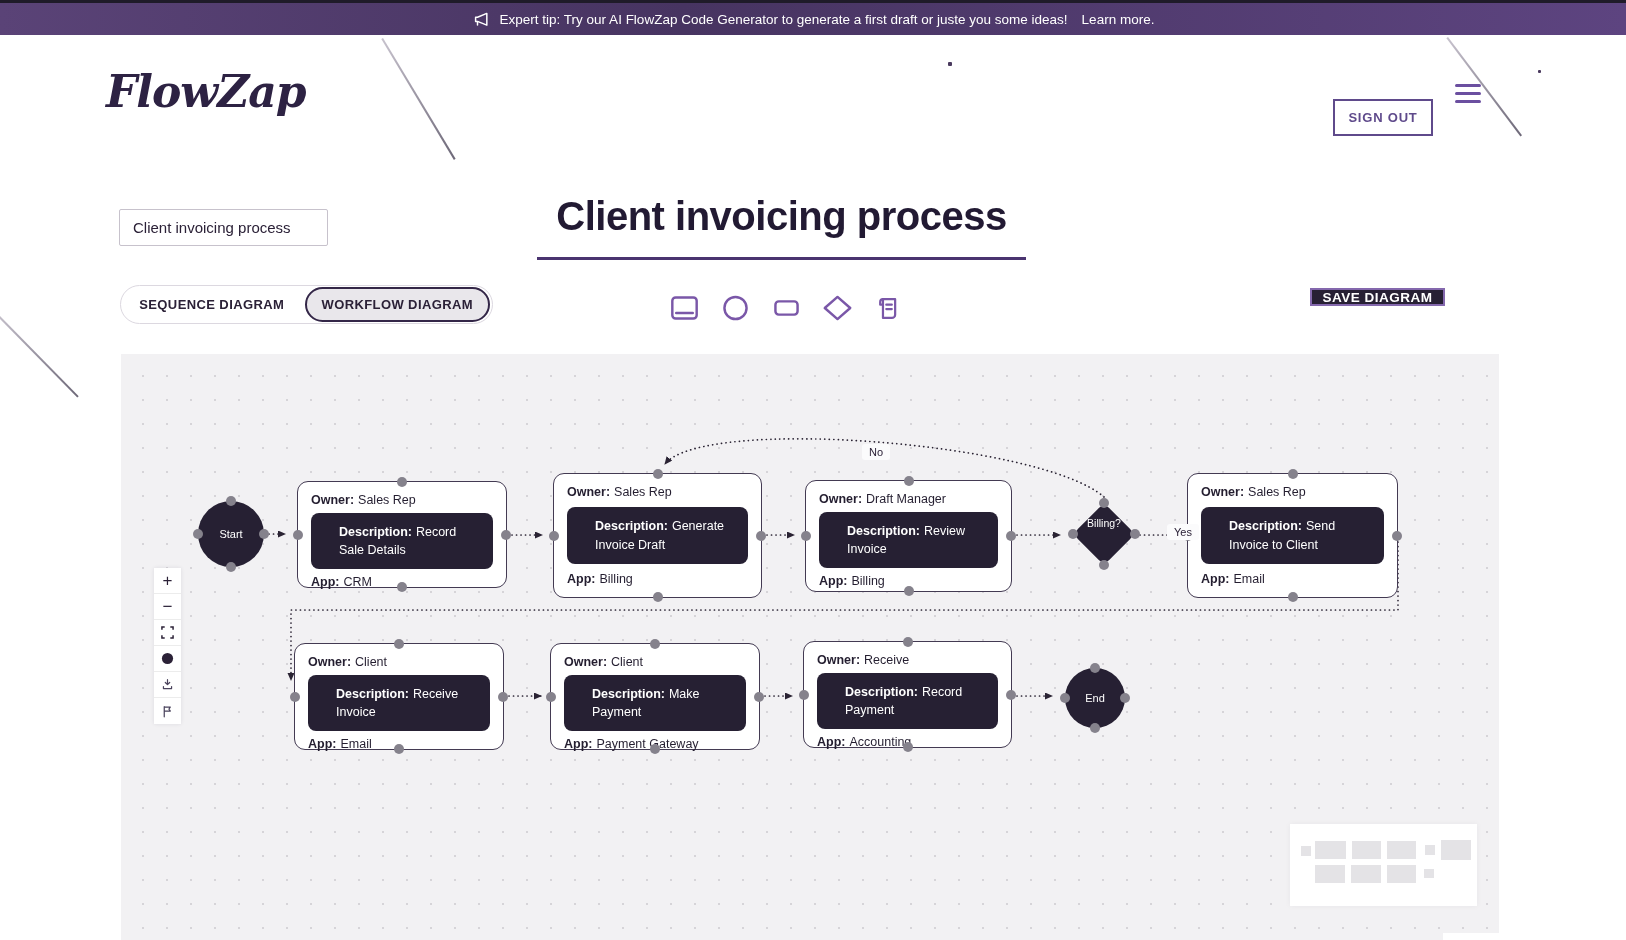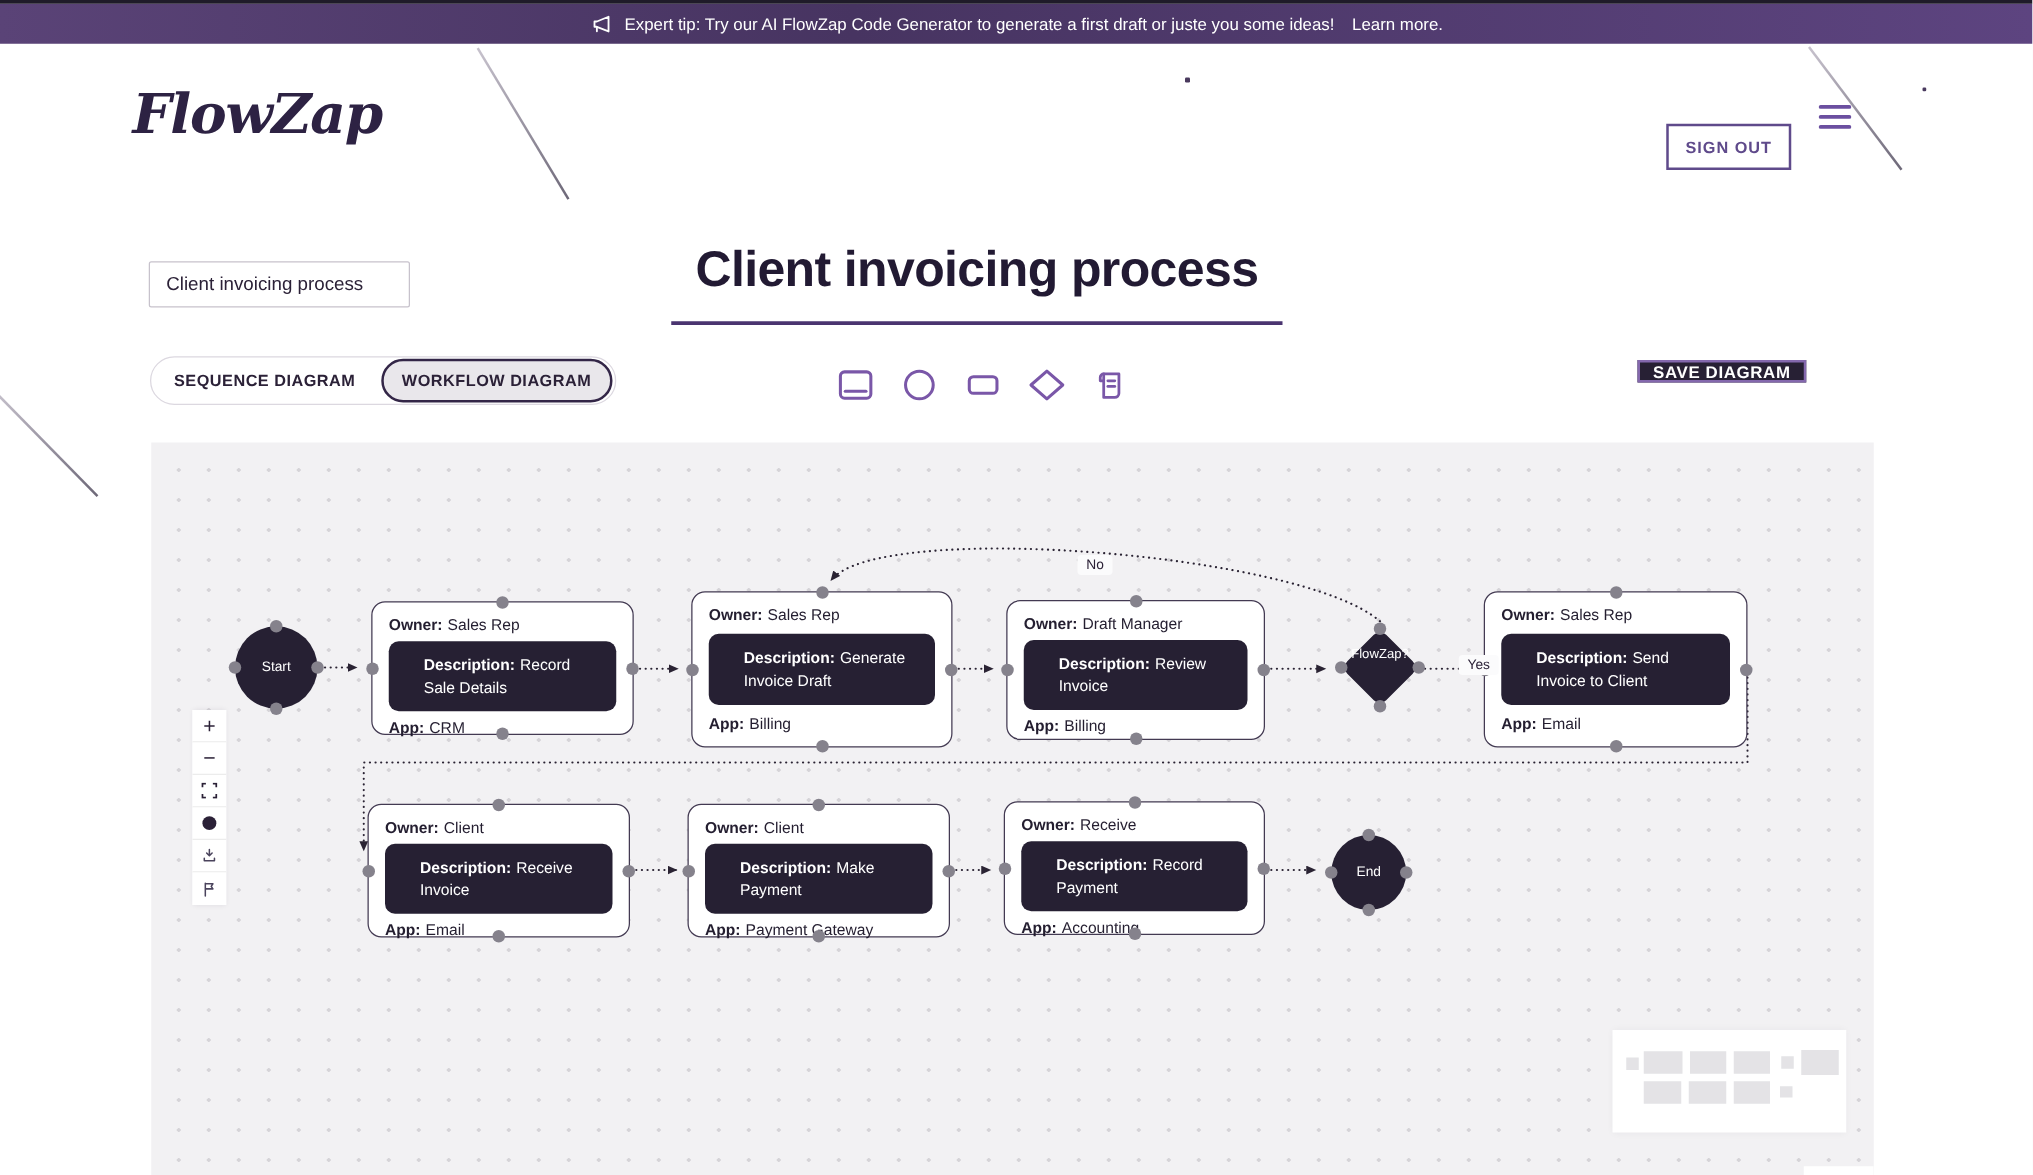--- a/index.html
+++ b/index.html
@@ -196,21 +196,21 @@
       <path class="edge" d="M646,181 H673" marker-end="url(#arr)"></path>
       <path class="edge" d="M896,181 H939" marker-end="url(#arr)"></path>
       <path class="edge" d="M1019,181 H1055" marker-end="url(#arr)"></path>
       <path class="edge" d="M983,143 C 920,88 582,62 544,110" marker-end="url(#arr)"></path>
       <path class="edge" d="M1277,188 V256 H170 V326" marker-end="url(#arr)"></path>
       <path class="edge" d="M388,342 H420" marker-end="url(#arr)"></path>
       <path class="edge" d="M644,342 H671" marker-end="url(#arr)"></path>
       <path class="edge" d="M896,342 H931" marker-end="url(#arr)"></path>
     </svg>
 
-    <div class="circle-node" style="left:67px; top:147px; width:66px; height:66px;">
+    <div class="circle-node" style="left:77px; top:147px; width:66px; height:66px;">
       <span>Start</span>
       <span class="handle h-top"></span>
       <span class="handle h-bottom"></span>
       <span class="handle h-left"></span>
       <span class="handle h-right"></span>
     </div>
 
     <div class="tnode" style="left:176px; top:127px; width:210px; height:107px;">
       <div class="nrow"><b>Owner:</b><span>Sales Rep</span></div>
       <div class="ndesc"><b>Description:</b><span>Record Sale Details</span></div>
@@ -236,21 +236,21 @@
       <div class="ndesc"><b>Description:</b><span>Review Invoice</span></div>
       <div class="nrow"><b>App:</b><span>Billing</span></div>
       <span class="handle h-top"></span>
       <span class="handle h-bottom"></span>
       <span class="handle h-left"></span>
       <span class="handle h-right"></span>
     </div>
 
     <div class="diamond-wrap" style="left:952px; top:149px;">
       <div class="diamond-shape"></div>
-      <div class="diamond-text">FlowZap?</div>
+      <div class="diamond-text">Billing?</div>
       <span class="handle h-top"></span>
       <span class="handle h-bottom"></span>
       <span class="handle h-left"></span>
       <span class="handle h-right"></span>
     </div>
 
     <div class="tnode" style="left:1066px; top:119px; width:211px; height:125px;">
       <div class="nrow"><b>Owner:</b><span>Sales Rep</span></div>
       <div class="ndesc"><b>Description:</b><span>Send Invoice to Client</span></div>
       <div class="nrow"><b>App:</b><span>Email</span></div>

